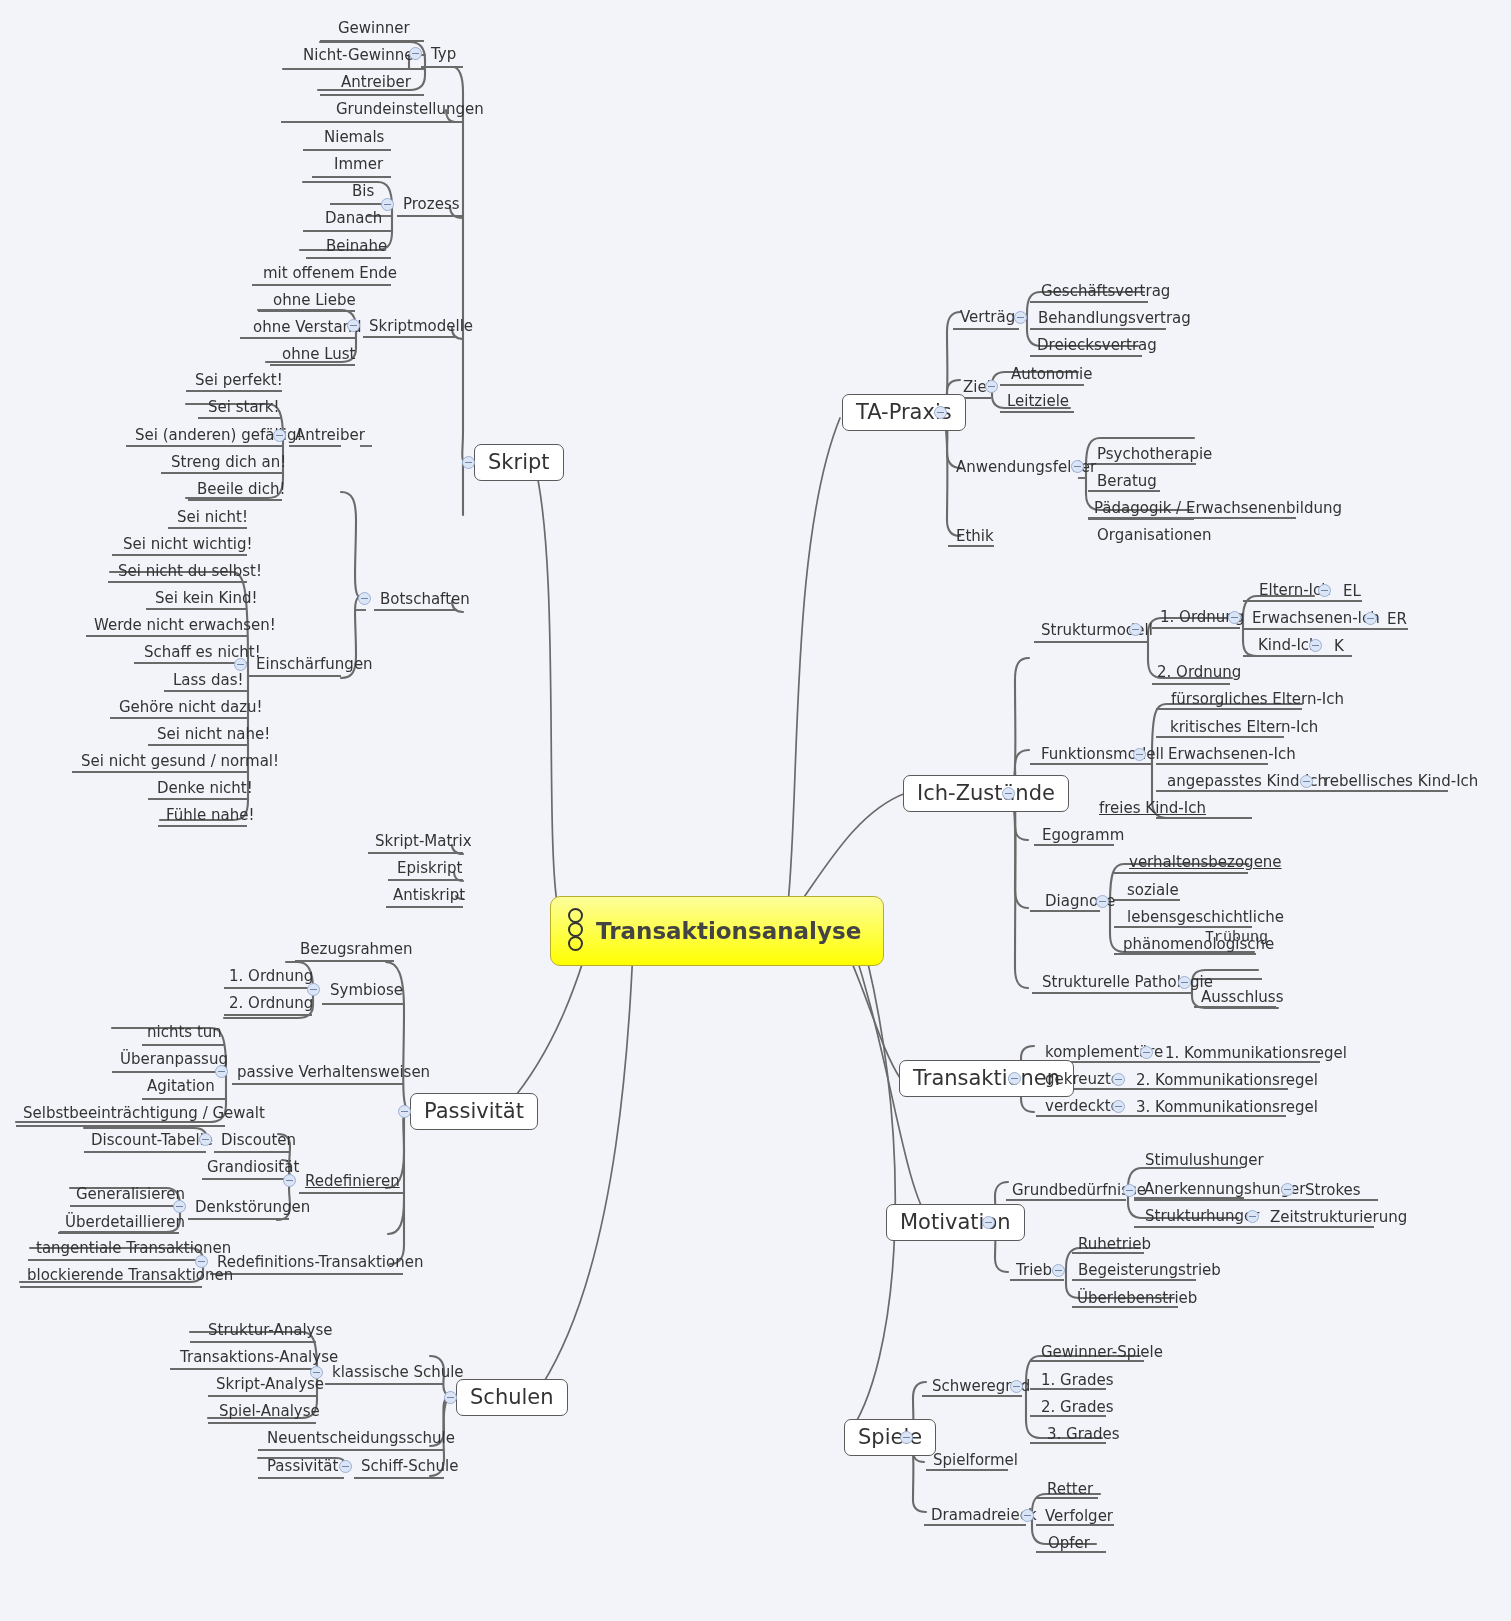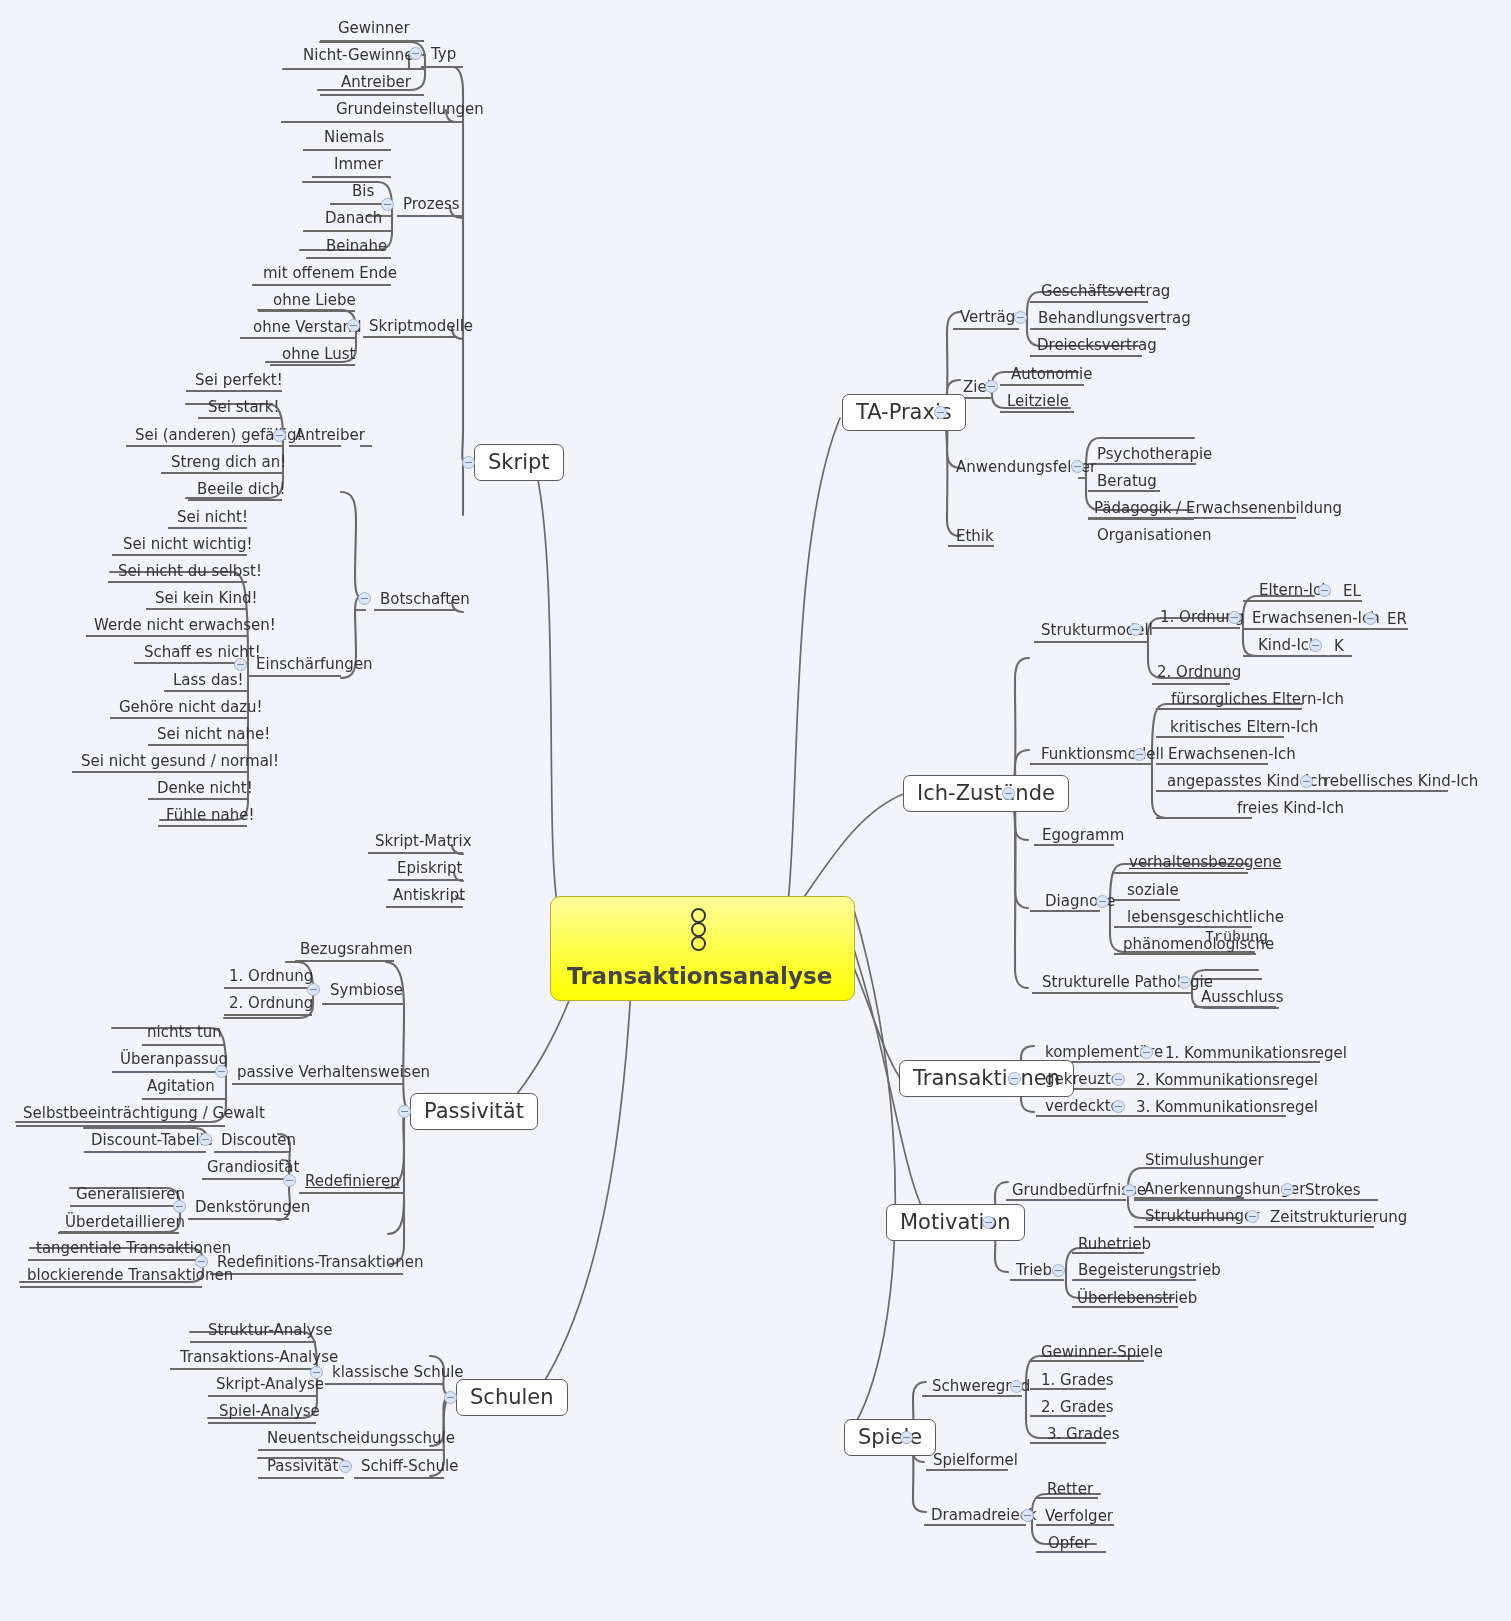--- a/index.html
+++ b/index.html
@@ -37,21 +37,21 @@
     color:#333;
   }
   .rootnode{
     border:1.6px solid #b8ae2e;
     border-radius:10px;
     background:linear-gradient(#fdfd9a,#ffff00);
     font-size:23px;
     font-weight:bold;
     color:#444;
     padding:11px 22px 11px 16px;
-    display:flex;align-items:center;gap:9px;flex-direction:column;
+    display:flex;align-items:center;gap:9px;
   }
   .pac-icon{display:inline-block;width:20px;height:46px;position:relative;flex:0 0 auto;}
   .pac-icon i{
     position:absolute;left:1px;width:15px;height:15px;border:2.2px solid #333;
     border-radius:50%;box-sizing:border-box;background:transparent;
   }
   .pac-icon i:nth-child(1){top:0px;}
   .pac-icon i:nth-child(2){top:14px;}
   .pac-icon i:nth-child(3){top:28px;}
 
@@ -467,21 +467,21 @@
 <div class="node leaf" style="left:1329px;top:636px;"><span>K</span></div>
 
 <div class="node leaf" style="left:1036px;top:744px;"><span>Funktionsmodell</span></div>
 <div class="bubble" style="left:1133px;top:748px;"></div>
 <div class="node leaf" style="left:1166px;top:689px;"><span>fürsorgliches Eltern-Ich</span></div>
 <div class="node leaf" style="left:1165px;top:717px;"><span>kritisches Eltern-Ich</span></div>
 <div class="node leaf" style="left:1163px;top:744px;"><span>Erwachsenen-Ich</span></div>
 <div class="node leaf" style="left:1162px;top:771px;"><span>angepasstes Kind-Ich</span></div>
 <div class="bubble" style="left:1300px;top:775px;"></div>
 <div class="node leaf" style="left:1319px;top:771px;"><span>rebellisches Kind-Ich</span></div>
-<div class="node leaf" style="left:1232px;top:798px;"><span>freies Kind-Ich</span></div>
+<div class="node leaf" style="left:1094px;top:798px;text-decoration:underline;"><span>freies Kind-Ich</span></div>
 
 <div class="node leaf" style="left:1037px;top:825px;"><span>Egogramm</span></div>
 
 <div class="node leaf" style="left:1040px;top:891px;"><span>Diagnose</span></div>
 <div class="bubble" style="left:1096px;top:895px;"></div>
 <div class="node leaf" style="left:1124px;top:852px;text-decoration:underline;"><span>verhaltensbezogene</span></div>
 <div class="node leaf" style="left:1122px;top:880px;"><span>soziale</span></div>
 <div class="node leaf" style="left:1122px;top:907px;"><span>lebensgeschichtliche</span></div>
 <div class="node leaf" style="left:1118px;top:934px;"><span>phänomenologische</span></div>
 

